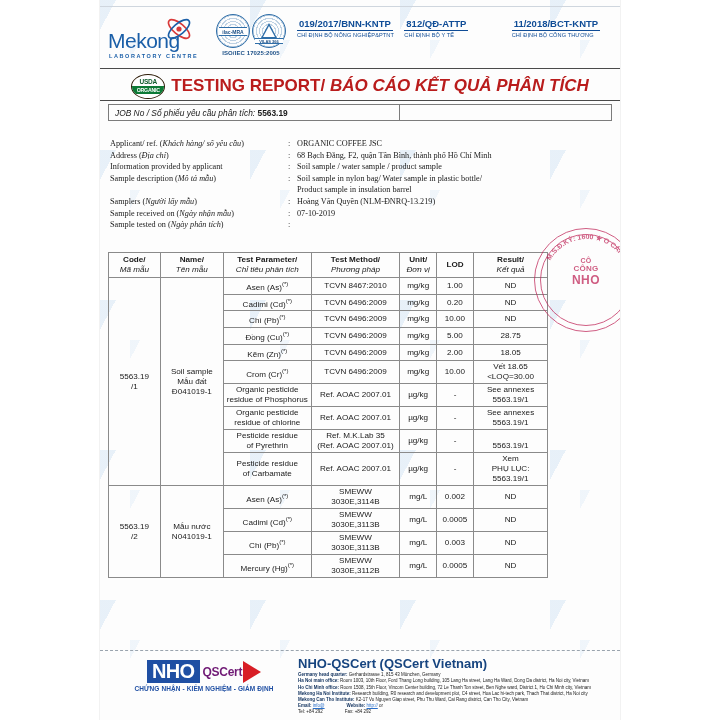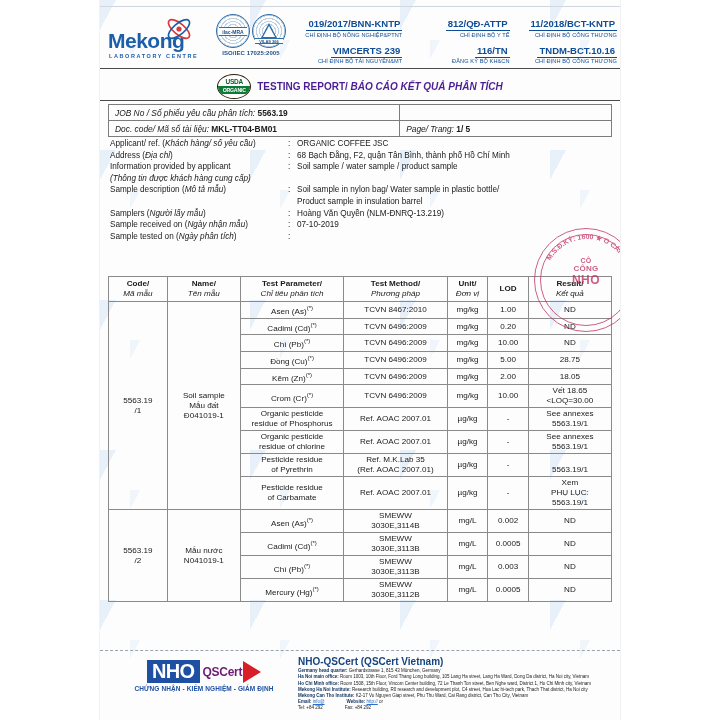--- a/index.html
+++ b/index.html
@@ -38,21 +38,21 @@
   }
 
   
   .header {
     position: absolute; left: 0; top: 10px; width: 520px; height: 58px;
   }
   .logo-mekong {
     position: absolute; left: 4px; top: 6px; width: 104px; height: 46px;
   }
   .mk-word {
-    font-size: 21px; font-weight: bold; color: #1b5fa8;
+    font-size: 21px; font-weight: normal; color: #1b5fa8;
     letter-spacing: -0.5px; line-height: 1; margin-top: 14px; padding-left: 4px;
   }
   .mk-sub {
     font-size: 5.5px; color: #1b5fa8; letter-spacing: 1.6px;
     font-weight: bold; padding-left: 5px; margin-top: 2px;
   }
   .mk-atom {
     position: absolute; right: 14px; top: 0px; width: 30px; height: 26px;
   }
   .accred {
@@ -82,21 +82,21 @@
     width:0;height:0;border-left:6px solid transparent;border-right:6px solid transparent;
     border-bottom:11px solid #ffffff;
   }
   .accred .iso {
     font-size: 6px; color: #1b4f86; font-weight: bold; margin-top: 2px; letter-spacing: .1px;
   }
   .reglist {
     position: absolute; left: 196px; top: 2px; width: 322px;
   }
   .regrow { display: flex; }
-  .regcell { flex: 1; text-align: right; padding: 1px 1px; }
+  .regcell { flex: 1; text-align: left; padding: 1px 1px; }
   .regcell .code {
     font-size: 9.5px; font-weight: bold; color: #0f4c96;
     border-bottom: 1px solid #0f4c96; display: inline-block; padding: 0 2px 0px 2px;
     line-height: 12px;
   }
   .regcell .desc {
     font-size: 5.6px; color: #0f4c96; letter-spacing: .1px; margin-top: .5px; white-space: nowrap;
   }
   .hr-under {
     position: absolute; left: 0; top: 68px; width: 520px;
@@ -113,21 +113,21 @@
     background: #ffffff; border: 1.6px solid #2c1a06; position: relative;
     display: flex; flex-direction: column; align-items: center; justify-content: center;
     overflow: hidden;
   }
   .usda .u1 { font-size: 6.5px; font-weight: bold; color: #0d5a2b; line-height: 8px; letter-spacing:-.2px;}
   .usda .u2 {
     font-size: 5.2px; font-weight: bold; color: #ffffff; background: #0d7a36;
     width: 100%; text-align: center; line-height: 8px; letter-spacing:-.2px;
   }
   .title-text {
-    font-size: 10px; font-weight: bold; color: #4c1d95;
+    font-size: 17px; font-weight: bold; color: #b91c1c;
   }
   .title-text i { font-style: italic; }
   .title-line {
     position: absolute; left: 0; top: 100px; width: 520px; border-top: 1.2px solid #4a4a4a;
   }
 
   
   .jobbox {
     position: absolute; left: 8px; top: 104px; width: 504px;
     border: 1px solid #7c7c7c;
@@ -136,31 +136,31 @@
   .jobbox .jrow { display: flex; border-bottom: 1px solid #7c7c7c; }
   .jobbox .jrow:last-child { border-bottom: none; }
   .jobbox .jl { width: 58%; padding: 2.5px 6px; border-right: 1px solid #7c7c7c; }
   .jobbox .jr { width: 42%; padding: 2.5px 6px; }
   .it { font-style: italic; }
   .bd { font-weight: bold; }
 
   
   .info {
     position: absolute; left: 10px; top: 138px; width: 504px;
-    font-size: 8.2px; color: #1a1a1a; line-height: 11.6px;
+    font-size: 8.2px; color: #1a1a1a; line-height: 11.6px; font-family: Liberation Serif, serif;
   }
   .info .irow { display: flex; }
   .info .lbl { width: 178px; flex: 0 0 178px; }
   .info .sep { width: 9px; flex: 0 0 9px; }
   .info .val { flex: 1; }
   .info .cont { margin-left: 187px; }
 
   
   table.results {
-    position: absolute; left: 8px; top: 276px; width: 504px;
+    position: absolute; left: 8px; top: 252px; width: 440px;
     border-collapse: collapse;
     font-size: 8.1px; color: #1a1a1a;
     background: transparent;
   }
   table.results th, table.results td {
     border: 1px solid #8a8a8a;
     text-align: center;
     vertical-align: middle;
     padding: 1px 2px;
     line-height: 10px;
@@ -220,21 +220,21 @@
     border-top: 11px solid transparent; border-bottom: 11px solid transparent;
     border-left: 18px solid #d81e26;
   }
   .nho-sub {
     font-size: 6.5px; color: #1f4fa3; font-weight: bold; letter-spacing: .1px; margin-top: 2px;
   }
   .fcontact {
     position: absolute; left: 198px; top: 2px; width: 318px;
     color: #16447f;
   }
-  .fc-title { font-size: 10px; font-weight: bold; margin-bottom: 1.2px; }
+  .fc-title { font-size: 13px; font-weight: bold; margin-bottom: 1.2px; }
   .fc-line { font-size: 4.5px; line-height: 6.2px; color: #1a1a1a; white-space: nowrap; }
   .fc-line b { color: #0e2f5c; }
   .fc-row { display: flex; gap: 22px; }
   .fc-link { color: #2a6fc9; text-decoration: underline; }
 </style>
 </head>
 <body>
 
 <div id="page">
   <div class="sheet">
@@ -276,34 +276,20 @@
           </div>
           <div class="regcell">
             <div class="code">812/QĐ-ATTP</div>
             <div class="desc">CHỈ ĐỊNH BỘ Y TẾ</div>
           </div>
           <div class="regcell">
             <div class="code">11/2018/BCT-KNTP</div>
             <div class="desc">CHỈ ĐỊNH BỘ CÔNG THƯƠNG</div>
           </div>
         </div>
-        <div class="regrow">
-          <div class="regcell">
-            <div class="code">VIMCERTS 239</div>
-            <div class="desc">CHỈ ĐỊNH BỘ TÀI NGUYÊN&amp;MT</div>
-          </div>
-          <div class="regcell">
-            <div class="code">116/TN</div>
-            <div class="desc">ĐĂNG KÝ BỘ KH&amp;CN</div>
-          </div>
-          <div class="regcell">
-            <div class="code">TNDM-BCT.10.16</div>
-            <div class="desc">CHỈ ĐỊNH BỘ CÔNG THƯƠNG</div>
-          </div>
-        </div>
       </div>
     </div>
 
     <div class="hr-under"></div>
 
     <div class="title-row">
       <div class="usda">
         <div class="u1">USDA</div>
         <div class="u2">ORGANIC</div>
       </div>
@@ -314,52 +300,37 @@
     </div>
     <div class="title-line"></div>
 
     <div class="jobbox">
       <div class="jrow">
         <div class="jl">
           <span class="it">JOB No / Số phiếu yêu cầu phân tích:</span>
           <span class="bd">5563.19</span>
         </div>
       </div>
-      <div class="jrow">
-        <div class="jl">
-          <span class="it">Doc. code/ Mã số tài liệu:</span>
-          <span class="bd">MKL-TT04-BM01</span>
-        </div>
-        <div class="jr">
-          <span class="it">Page/ Trang:</span>
-          <span class="bd">1/ 5</span>
-        </div>
-      </div>
     </div>
 
     <div class="info">
       <div class="irow">
         <div class="lbl"><span>Applicant/ ref. (</span><i>Khách hàng/ số yêu cầu</i><span>)</span></div>
         <div class="sep">:</div>
         <div class="val">ORGANIC COFFEE JSC</div>
       </div>
       <div class="irow">
         <div class="lbl"><span>Address (</span><i>Địa chỉ</i><span>)</span></div>
         <div class="sep">:</div>
         <div class="val">68 Bạch Đằng, F2, quận Tân Bình, thành phố Hồ Chí Minh</div>
       </div>
       <div class="irow">
         <div class="lbl"><span>Information provided by applicant</span></div>
         <div class="sep">:</div>
         <div class="val">Soil sample / water sample / product sample</div>
-      </div>
-      <div class="irow">
-        <div class="lbl"><i>(<span>Thông tin được khách hàng cung cấp</span>)</i></div>
-        <div class="sep"></div>
-        <div class="val"></div>
       </div>
       <div class="irow">
         <div class="lbl"><span>Sample description (</span><i>Mô tả mẫu</i><span>)</span></div>
         <div class="sep">:</div>
         <div class="val">Soil sample in nylon bag/ Water sample in plastic bottle/</div>
       </div>
       <div class="cont">Product sample in insulation barrel</div>
       <div class="irow">
         <div class="lbl"><span>Samplers (</span><i>Người lấy mẫu</i><span>)</span></div>
         <div class="sep">:</div>

